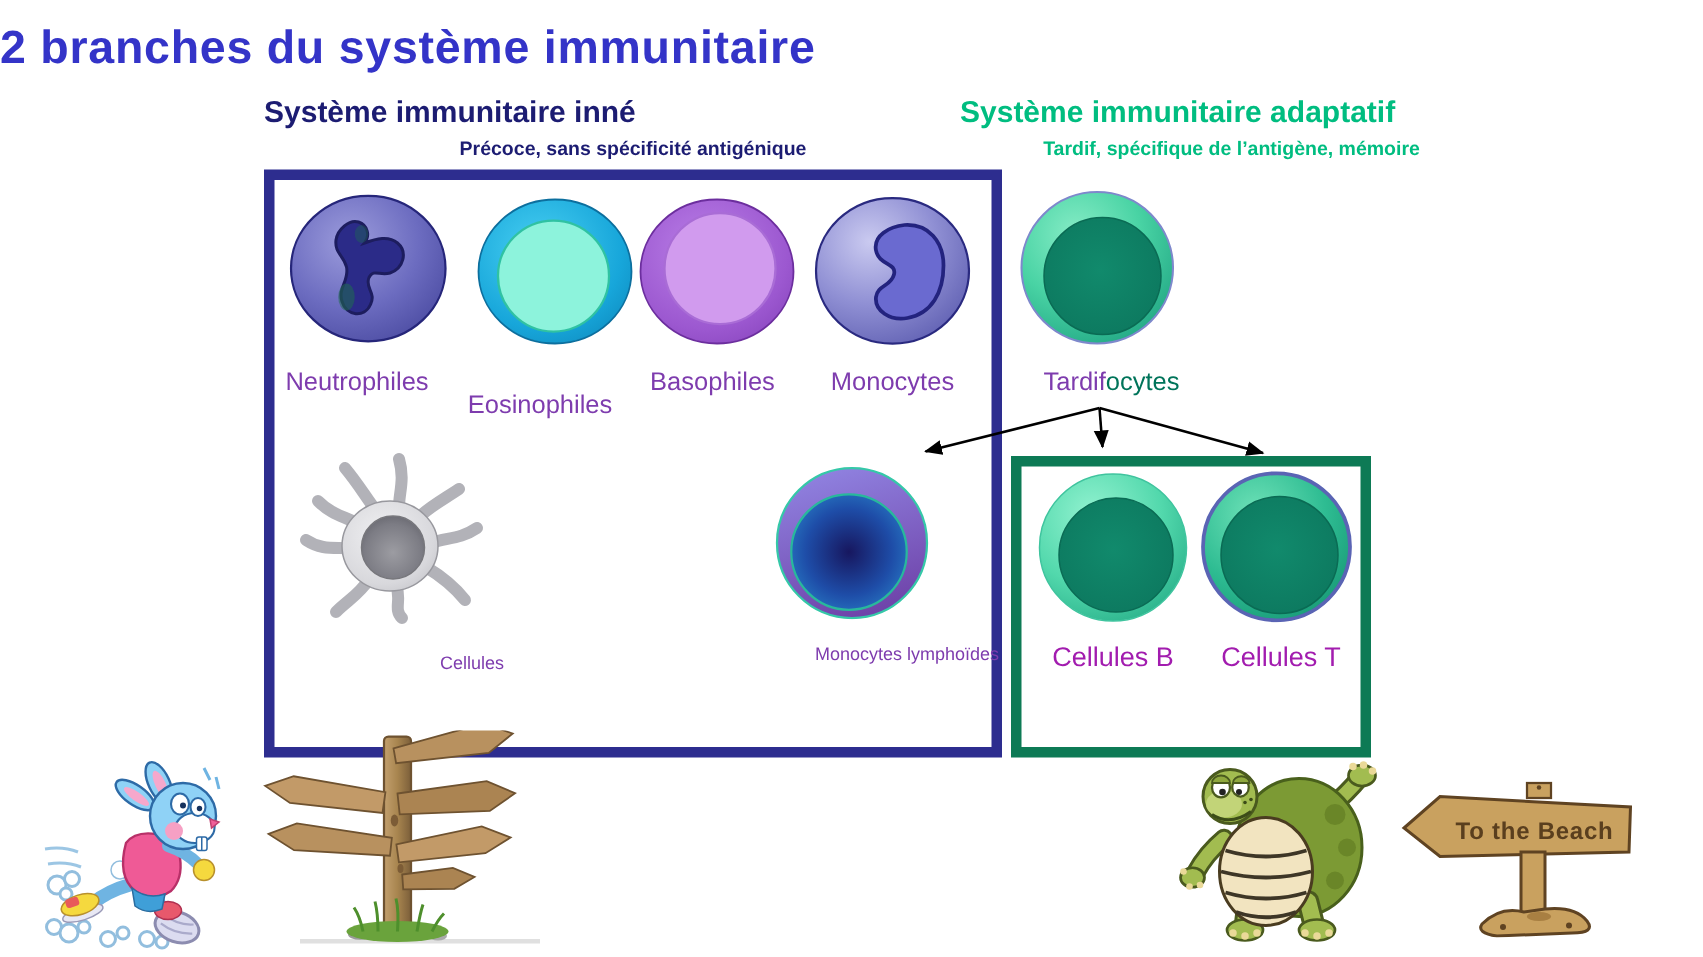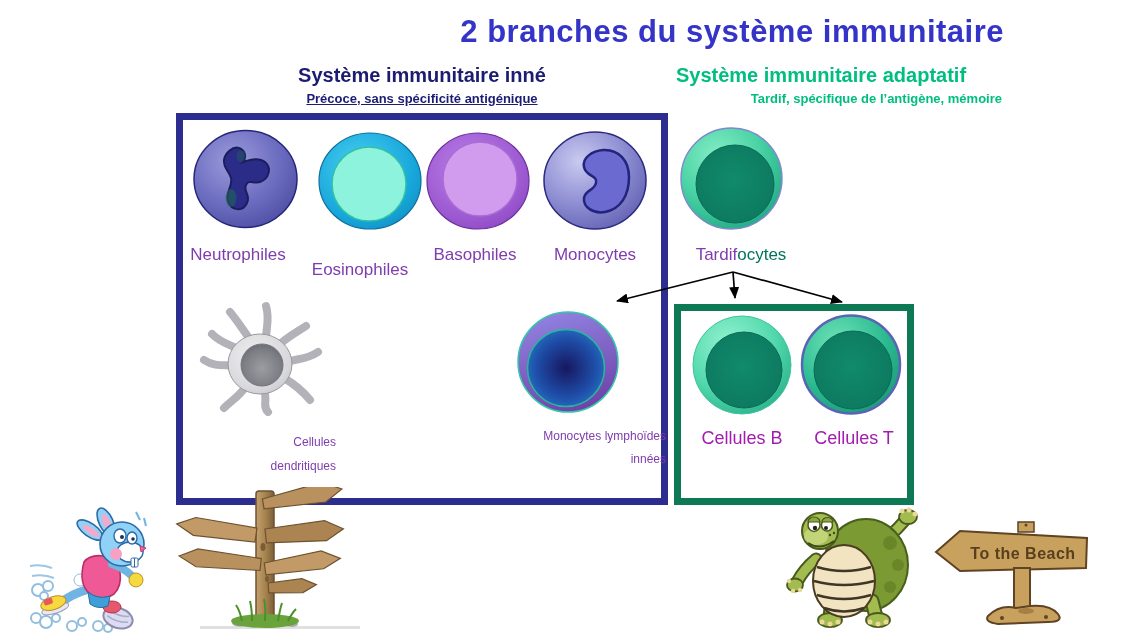--- a/index.html
+++ b/index.html
@@ -1,27 +1,27 @@
 <!DOCTYPE html>
 <html><head>
 <meta charset="utf-8">
 <style>
   html,body{margin:0;padding:0;background:#ffffff;}
   body{width:1135px;height:638px;position:relative;overflow:hidden;
        font-family:"Liberation Sans", sans-serif;}
   .abs{position:absolute;}
-  .title{left:0;top:14px;width:1004px;text-align:right;
+  .title{left:0;top:14px;width:1004px;text-align:left;
          font-size:31px;font-weight:bold;color:#3434c8;letter-spacing:.5px;}
-  .hdr{font-weight:bold;text-align:center;}
+  .hdr{font-weight:bold;}
   .innate-hdr{left:176px;top:64px;width:492px;font-size:20px;color:#1c1c72;}
   .innate-sub{left:176px;top:91px;width:492px;font-size:13px;font-weight:bold;
-              text-align:center;color:#1c1c72;text-decoration:underline;}
+              text-align:center;color:#1c1c72;}
   .adaptive-hdr{left:640px;top:64px;width:362px;font-size:20px;color:#00bd80;}
   .adaptive-sub{left:640px;top:91px;width:362px;font-size:13px;font-weight:bold;
-                text-align:right;color:#00bd80;}
+                text-align:center;color:#00bd80;}
   .innate-box{left:176px;top:113px;width:492px;height:392px;
               border:7px solid #2d2d8f;box-sizing:border-box;background:transparent;}
   .adaptive-box{left:674px;top:304px;width:240px;height:201px;
                 border:7px solid #0d7a55;box-sizing:border-box;}
   .cell-label{font-size:17px;color:#7e3cae;text-align:center;white-space:nowrap;}
   .big-label{font-size:12px;color:#7e3cae;text-align:right;}
   .green-label{font-size:18px;color:#a21caf;text-align:center;white-space:nowrap;}
   .lymph-green{color:#00745a;}
   svg{display:block;}
   svg text{font-family:"Liberation Sans", sans-serif;}
@@ -150,42 +150,40 @@
     <path d="M56,88 C50,98 42,102 34,110"></path>
     <path d="M46,68 C36,66 26,70 14,62"></path>
     <path d="M50,52 C40,46 32,46 22,36"></path>
   </g>
   <ellipse cx="70" cy="66" rx="32" ry="30" fill="url(#g-dc-b)" stroke="#98989e" stroke-width="1"></ellipse>
   <circle cx="72" cy="67" r="21" fill="url(#g-dc-n)" stroke="#77777c" stroke-width="1"></circle>
 </svg>
 
 <div class="abs big-label" style="left:196px;top:430px;width:140px;line-height:24px">
   <div>Cellules</div>
-  <div>dendritiques</div>
 </div>
 
 <svg class="abs" style="left:516px;top:311px" width="104" height="102" viewBox="0 0 104 102">
   <defs>
     <linearGradient id="g-ilc-o" x1="0.2" y1="0" x2="0.5" y2="1">
       <stop offset="0" stop-color="#9184e2"></stop>
         <stop offset="1" stop-color="#6f44aa"></stop>
     </linearGradient>
     <radialGradient id="g-ilc-n" cx="0.5" cy="0.5" r="0.75">
       <stop offset="0" stop-color="#17175f"></stop>
         <stop offset="0.5" stop-color="#1e4da8"></stop>
       <stop offset="1" stop-color="#2f9ad8"></stop>
     </radialGradient>
   </defs>
   <circle cx="52" cy="51" r="50" fill="url(#g-ilc-o)" stroke="#35c8a8" stroke-width="1.5"></circle>
   <circle cx="50" cy="57" r="38.5" fill="url(#g-ilc-n)" stroke="#28b89c" stroke-width="1.5"></circle>
 </svg>
 
 <div class="abs big-label" style="left:470px;top:425px;width:196px;line-height:23px">
   <div>Monocytes lymphoïdes</div>
-  <div>innées</div>
 </div>
 
 <svg class="abs" style="left:691px;top:315px" width="102" height="100" viewBox="0 0 102 100">
   <defs>
     <radialGradient id="g-b-o" cx="0.36" cy="0.28" r="0.95">
       <stop offset="0" stop-color="#92f2d0"></stop>
         <stop offset="0.5" stop-color="#52d8ac"></stop>
       <stop offset="1" stop-color="#18a07c"></stop>
     </radialGradient>
     <radialGradient id="g-b-n" cx="0.48" cy="0.45" r="0.8">

